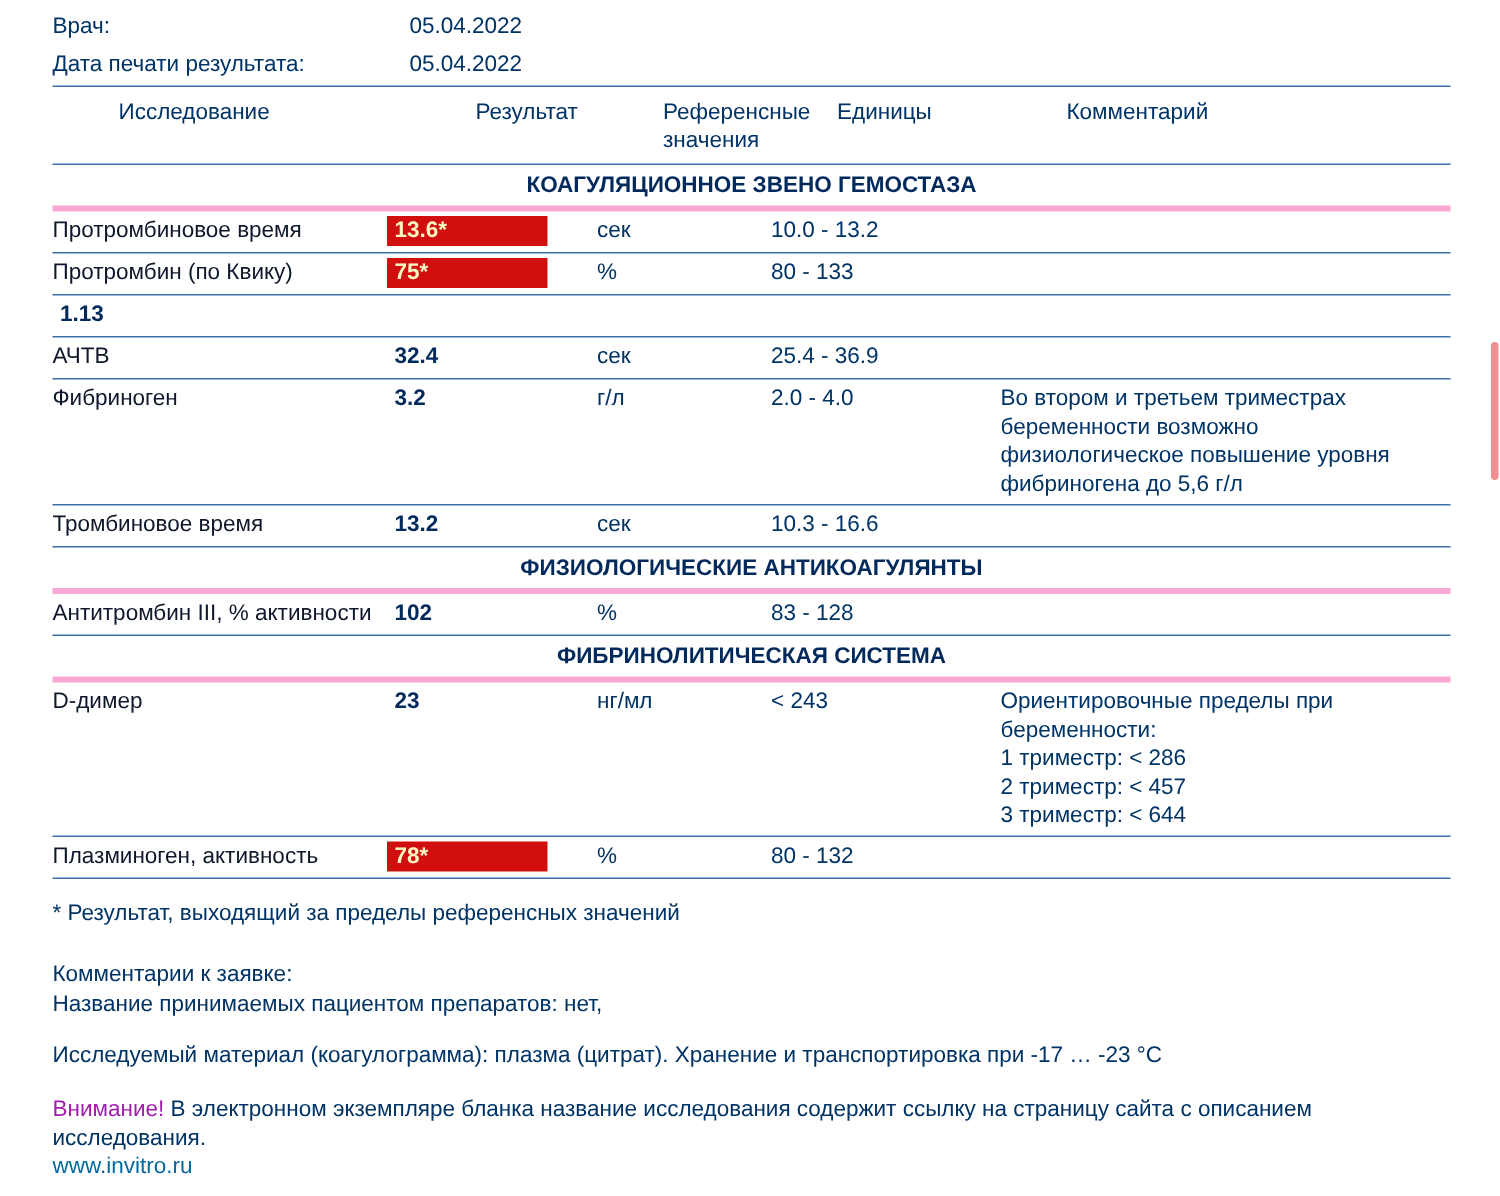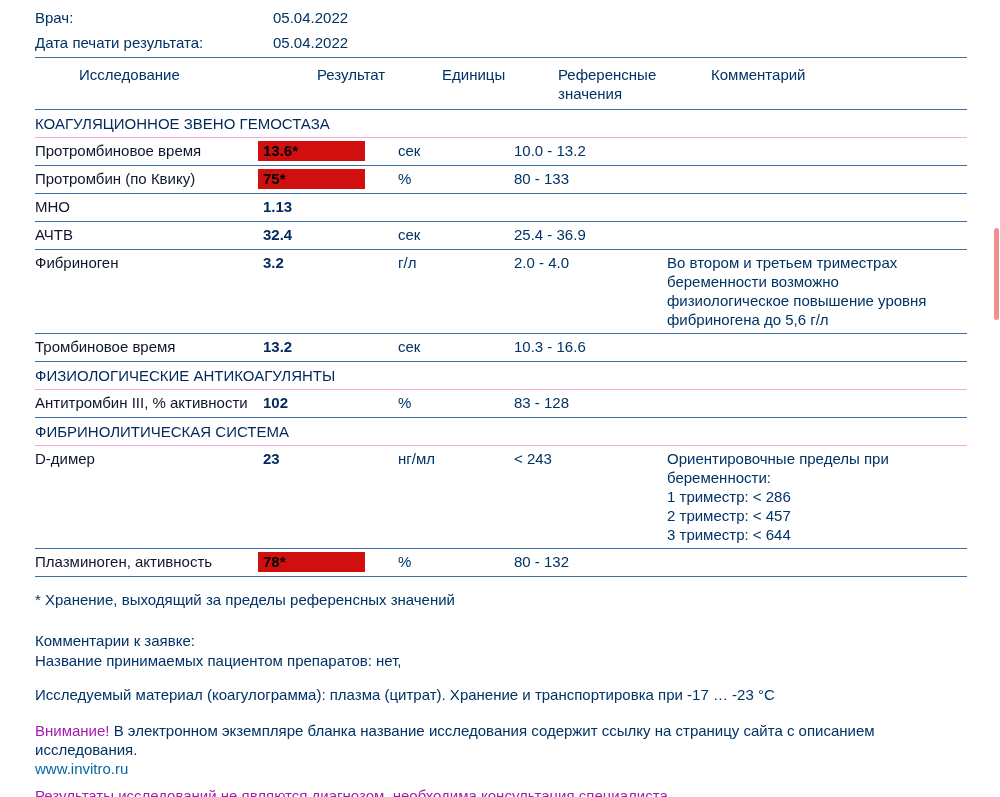--- a/index.html
+++ b/index.html
@@ -36,28 +36,29 @@
   .rv {
     display: inline-block;
     padding: 1px 5px 2px 5px;
     font-weight: bold;
     color: #00295c;
     line-height: 17px;
   }
   .rv.flag {
     width: 107px;
     background: #d10f0f;
-    color: #000000;
+    color: #fef9c3;
   }
   .section-title {
-    border-bottom: 1px solid #f9a8d4;
+    border-bottom: 4px solid #f9a8d4;
     padding: 4px 0 4px 0;
-    font-weight: normal;
+    font-weight: bold;
     color: #00295c;
     line-height: 19px;
+    text-align: center;
   }
   .comment-cell { white-space: pre-line; }
 
   
   .foot { line-height: 19px; }
   .foot-note { margin-top: 13px; }
   .foot-comments { margin-top: 22px; }
   .foot-meds { margin-top: 1px; }
   .foot-material { margin-top: 15px; }
   .foot-attention { margin-top: 17px; max-width: 932px; }
@@ -87,22 +88,22 @@
     </div>
     <div class="meta-row">
       <div class="meta-label">Дата печати результата:</div>
       <div class="meta-value">05.04.2022</div>
     </div>
   </div>
 
   <div class="grid-row thead">
     <div class="cell">Исследование</div>
     <div class="cell result-h">Результат</div>
+    <div class="cell ref-h"><span>Референсные значения</span></div>
     <div class="cell">Единицы</div>
-    <div class="cell ref-h"><span>Референсные значения</span></div>
     <div class="cell">Комментарий</div>
   </div>
 
   <div class="section-title">КОАГУЛЯЦИОННОЕ ЗВЕНО ГЕМОСТАЗА</div>
 
   <div class="grid-row">
     <div class="cell name">Протромбиновое время</div>
     <div class="cell"><span class="rv flag">13.6*</span></div>
     <div class="cell">сек</div>
     <div class="cell">10.0 - 13.2</div>
@@ -111,21 +112,20 @@
 
   <div class="grid-row">
     <div class="cell name">Протромбин (по Квику)</div>
     <div class="cell"><span class="rv flag">75*</span></div>
     <div class="cell">%</div>
     <div class="cell">80 - 133</div>
     <div class="cell comment-cell"></div>
   </div>
 
   <div class="grid-row">
-    <div class="cell name">МНО</div>
     <div class="cell"><span class="rv">1.13</span></div>
     <div class="cell"></div>
     <div class="cell"></div>
     <div class="cell comment-cell"></div>
   </div>
 
   <div class="grid-row">
     <div class="cell name">АЧТВ</div>
     <div class="cell"><span class="rv">32.4</span></div>
     <div class="cell">сек</div>
@@ -174,21 +174,21 @@
 
   <div class="grid-row">
     <div class="cell name">Плазминоген, активность</div>
     <div class="cell"><span class="rv flag">78*</span></div>
     <div class="cell">%</div>
     <div class="cell">80 - 132</div>
     <div class="cell comment-cell"></div>
   </div>
 
   <div class="foot">
-    <div class="foot-note">* Хранение, выходящий за пределы референсных значений</div>
+    <div class="foot-note">* Результат, выходящий за пределы референсных значений</div>
     <div class="foot-comments">Комментарии к заявке:</div>
     <div class="foot-meds">Название принимаемых пациентом препаратов: нет,</div>
     <div class="foot-material">Исследуемый материал (коагулограмма): плазма (цитрат). Хранение и транспортировка при -17 … -23 °C</div>
     <div class="foot-attention">
       <span class="orange">Внимание!</span>
       <span>В электронном экземпляре бланка название исследования содержит ссылку на страницу сайта с описанием исследования.</span>
     </div>
     <div class="foot-site">
       <span class="link">www.invitro.ru</span>
     </div>

